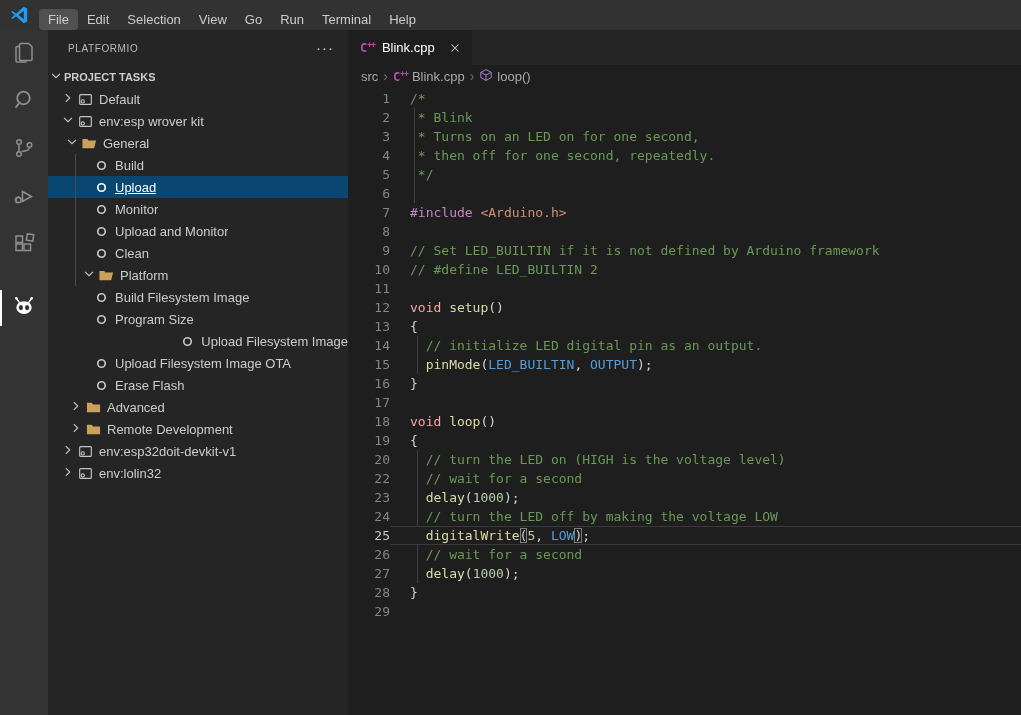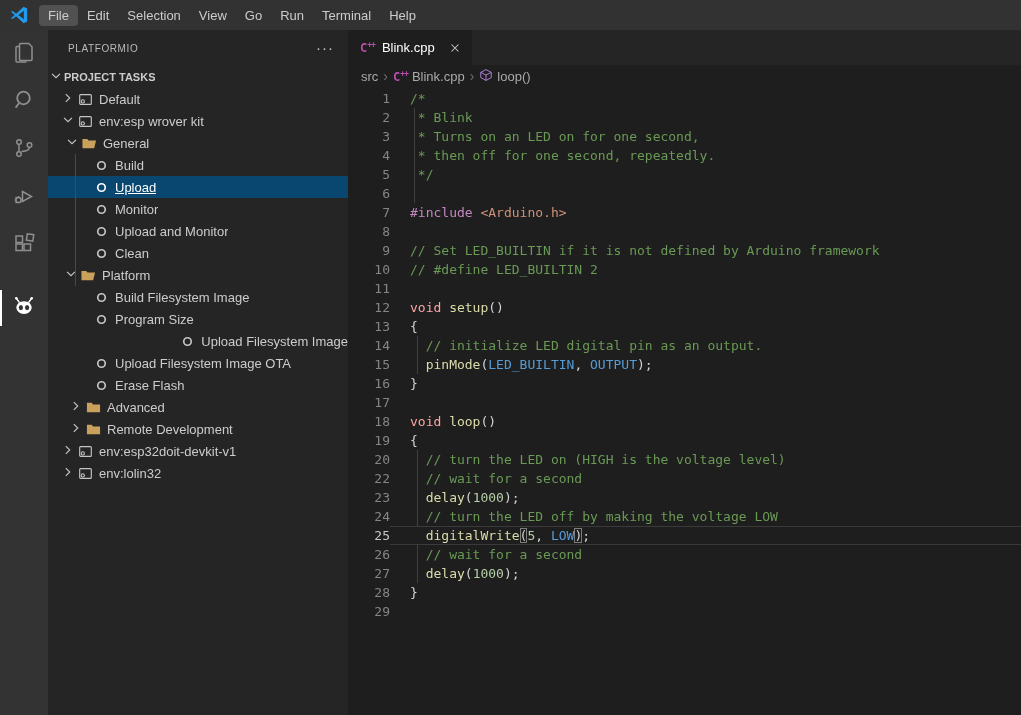--- a/index.html
+++ b/index.html
@@ -1,20 +1,20 @@
 <!DOCTYPE html>
 <html><head>
 <meta charset="utf-8">
 <style>
   * { box-sizing: border-box; margin: 0; padding: 0; }
   html,body { width:1021px; height:715px; overflow:hidden; background:#1e1e1e;
               font-family:"Liberation Sans", sans-serif; }
   .titlebar { height:30px; background:#323233; display:flex; align-items:center; }
   .vscode-logo { width:20px; height:20px; margin:0 10px 0 9px; display:flex; align-items:center; }
-  .menubar { display:flex; align-items:center; height:100%; }
+  .menubar { display:flex; align-items:flex-end; height:100%; }
   .menu-item { color:#cccccc; font-size:13px; padding:3px 9px; border-radius:4px; cursor:default; }
   .menu-item.active { background:#515151; }
 
   .main { display:flex; height:685px; }
 
   
   .activitybar { width:48px; background:#333333; flex:none; display:flex; flex-direction:column; }
   .activity-item { height:48px; display:flex; align-items:center; justify-content:center; position:relative; color:#8f8f8f; }
   .activity-item svg { width:24px; height:24px; }
   .activity-item.active { color:#ffffff; }
@@ -231,21 +231,21 @@
         </div>
         <div class="tree-row" style="padding-left: 28px;">
           <span class="twistie"></span>
           <span class="tree-icon" style="color: rgb(197, 197, 197);">
             <svg viewBox="0 0 16 16" fill="none">
               <circle cx="8" cy="8" r="4" stroke="currentColor" stroke-width="1.8"></circle>
             </svg>
           </span>
           <span class="tree-label">Clean</span>
         </div>
-        <div class="tree-row" style="padding-left: 15px;">
+        <div class="tree-row" style="padding-left: 33px;">
           <span class="twistie">
             <span><svg viewBox="0 0 16 16" fill="none" stroke="currentColor" stroke-width="1.3">
                 <path d="M3.5 5.5L8 10l4.5-4.5"></path>
               </svg></span>
           </span>
           <span class="tree-icon">
             <svg viewBox="0 0 16 16">
               <path d="M1 3.2h4.6l1.3 1.7H15l-2 8.1H1z" fill="#C9A15B"></path>
               <path d="M1 3.2v9.8" stroke="#C9A15B"></path>
             </svg>

